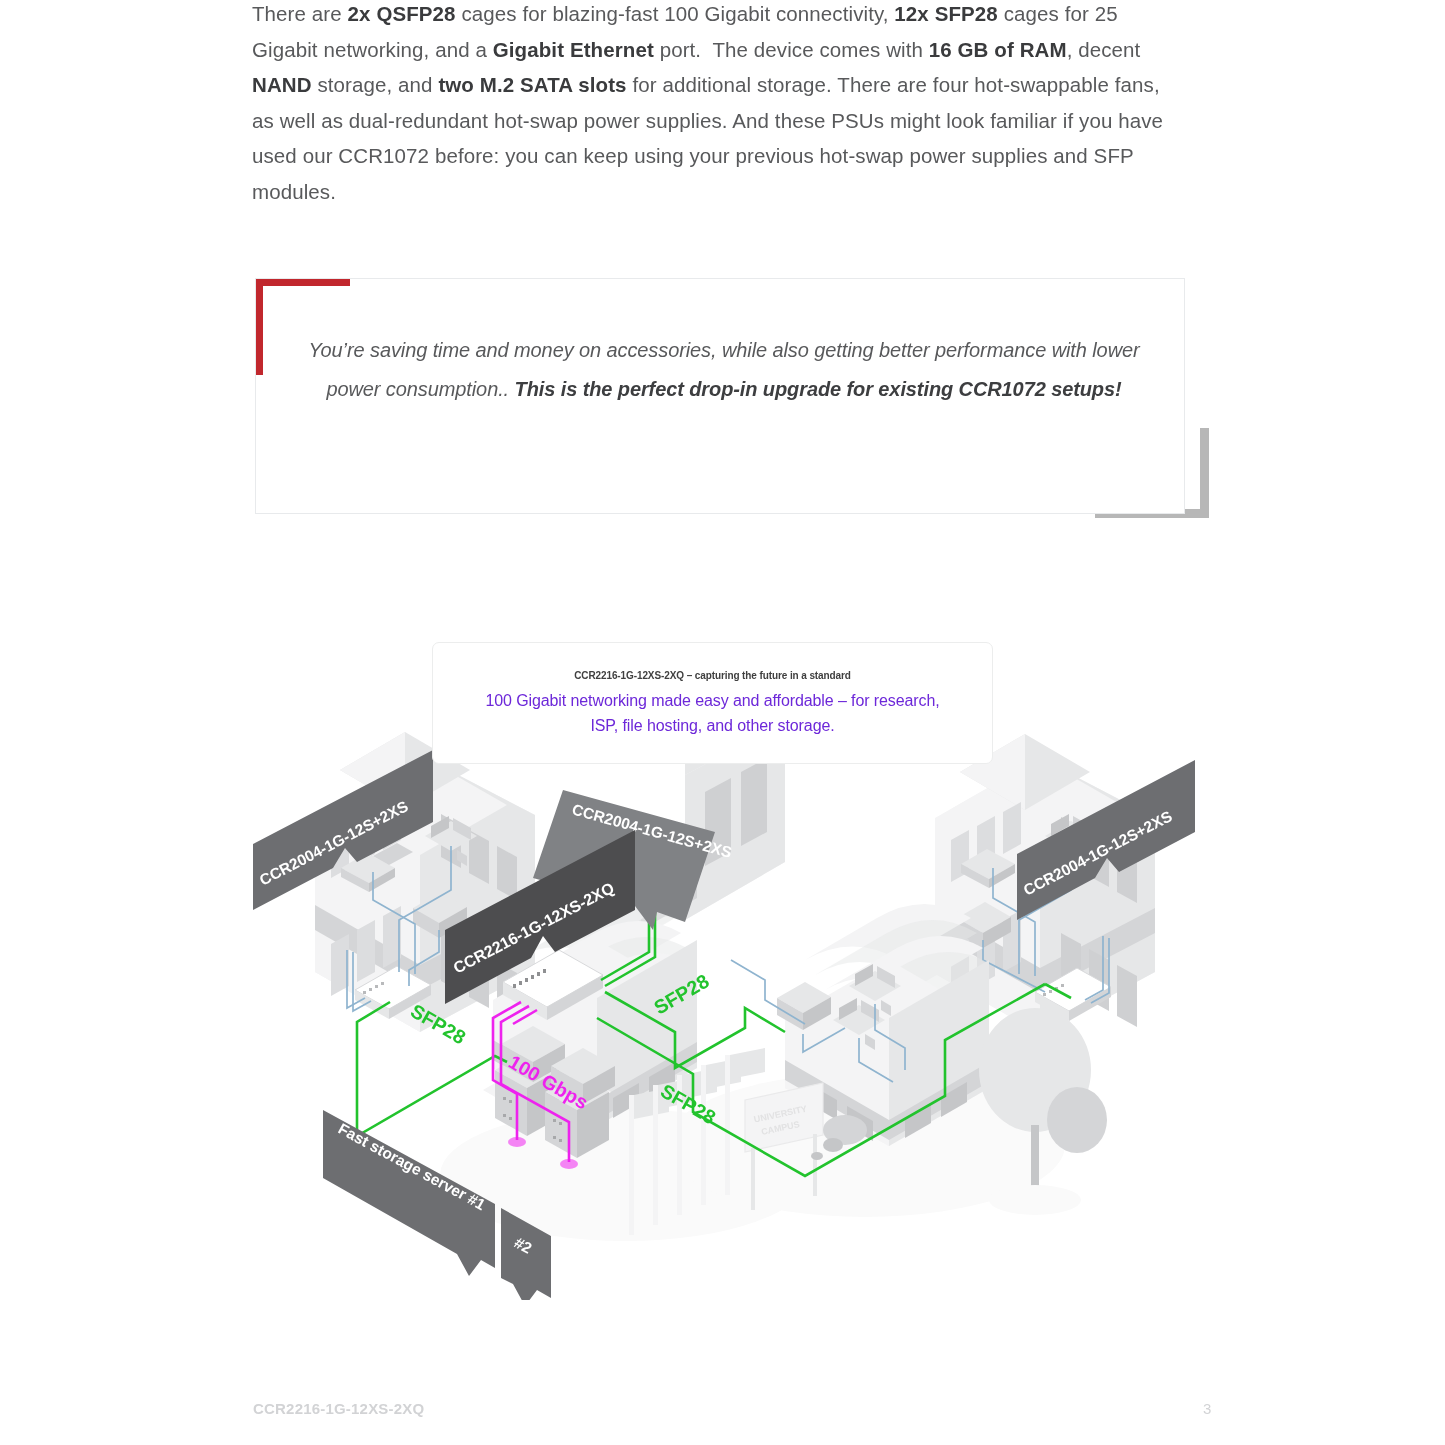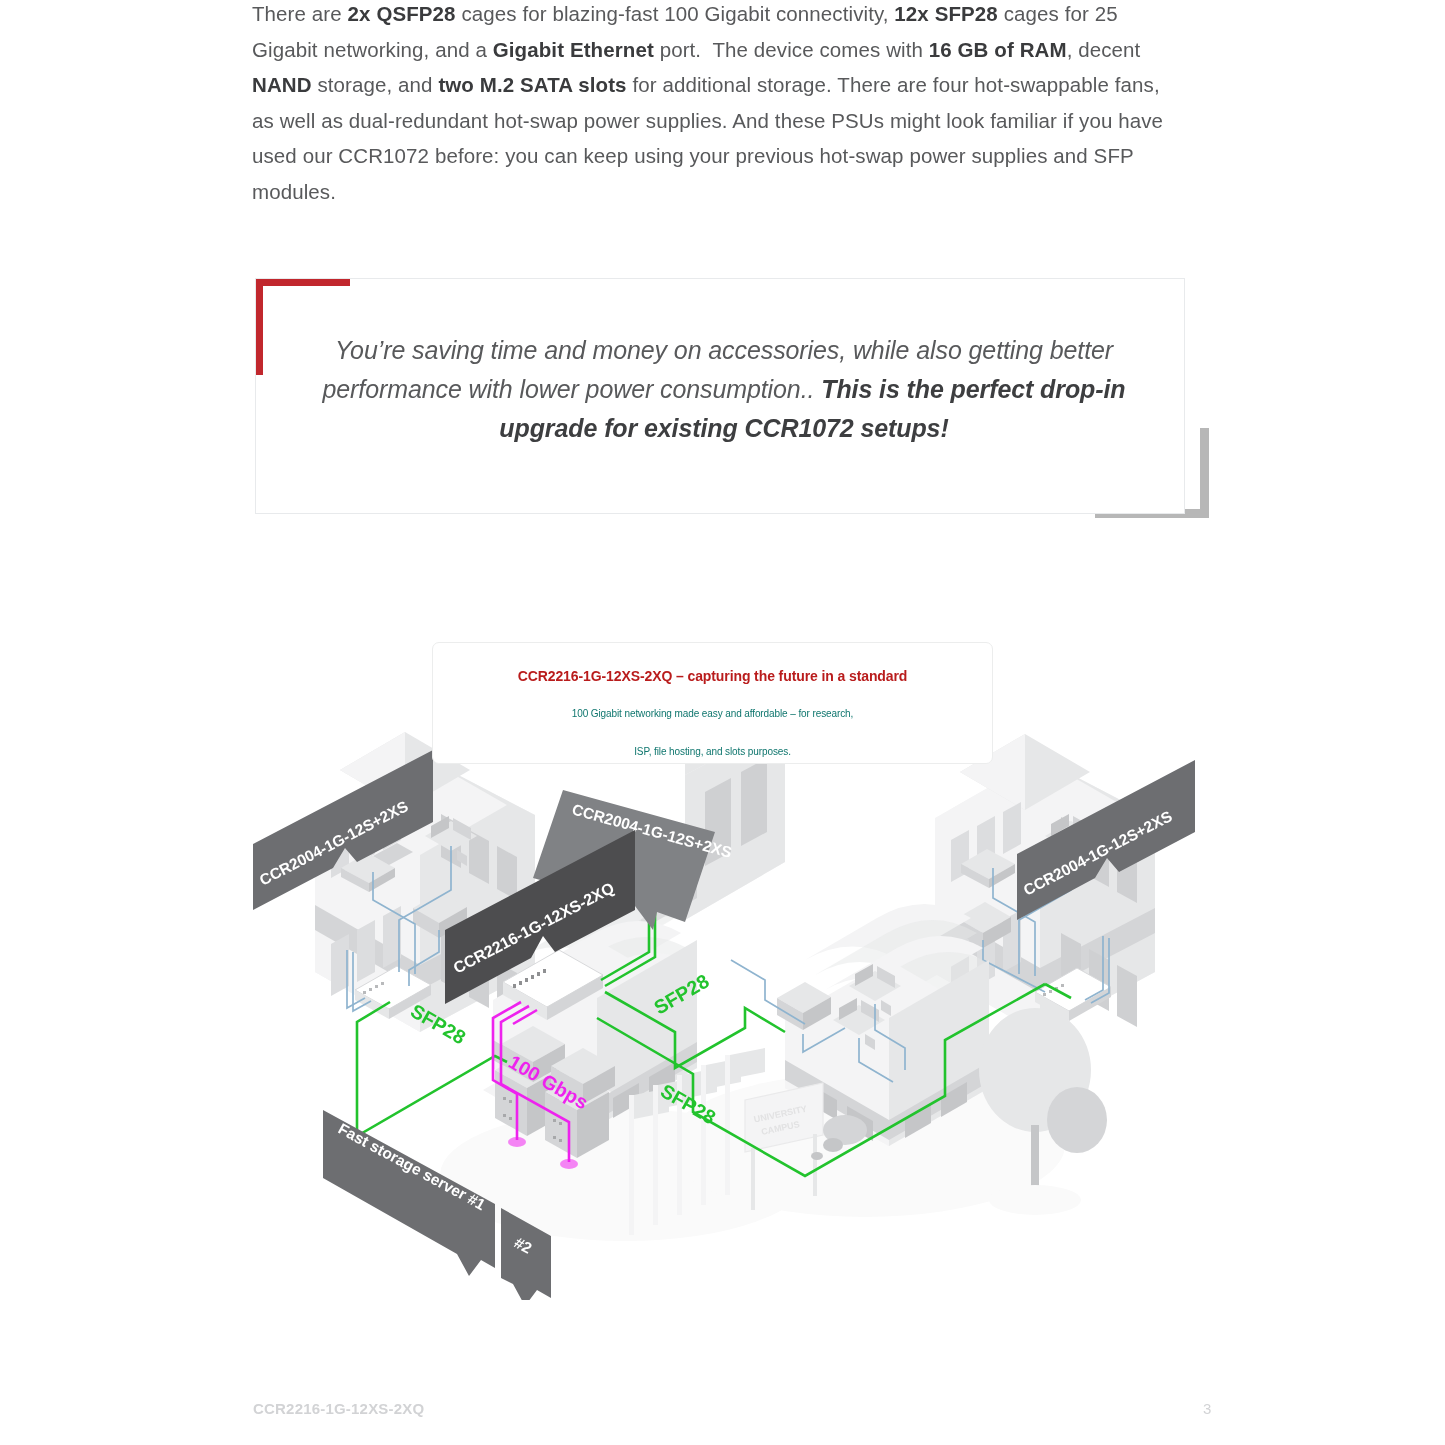--- a/index.html
+++ b/index.html
@@ -80,21 +80,21 @@
     width: 94px;
     height: 7px;
     background: #c1272d;
   }
   .quote-text {
     position: absolute;
     left: 48px;
     top: 52px;
     width: 840px;
     text-align: center;
-    font-size: 25px;
+    font-size: 20px;
     line-height: 39px;
     font-style: italic;
     color: #58595b;
     letter-spacing: -0.1px;
   }
   .quote-text b {
     color: #3d3e40;
     font-weight: bold;
   }
 
@@ -117,32 +117,32 @@
     height: 122px;
     background: #ffffff;
     border: 1px solid #eceded;
     border-radius: 7px;
     box-sizing: border-box;
     padding-top: 22px;
     text-align: center;
     z-index: 30;
   }
   .callout-title {
-    font-size: 14px;
+    font-size: 10px;
     line-height: 22px;
     font-weight: bold;
-    color: #b91c1c;
+    color: #404040;
     letter-spacing: -0.1px;
   }
   .callout-sub {
-    font-size: 10px;
+    font-size: 16px;
     line-height: 22px;
-    color: #0f766e;
+    color: #6d28d9;
     letter-spacing: -0.1px;
-    margin-top: 16px;
+    margin-top: 3px;
   }
 
   
   .footer-left {
     position: absolute;
     left: 253px;
     top: 1400px;
     font-size: 15px;
     letter-spacing: 0.2px;
     color: #d2d3d5;
@@ -571,17 +571,17 @@
     <path d="M256,608 L306,636 L306,698 L292,690 L280,706 L268,684 L256,678 Z" fill="#6d6e71"></path>
     <text class="tagtxt" font-size="15.5" x="268" y="646" transform="rotate(28.5 268 646)">#2</text>
   </g>
 
 </svg>
 </div>
 
 <div class="callout">
   <div class="callout-title">CCR2216-1G-12XS-2XQ – capturing the future in a standard</div>
   <div class="callout-sub">100 Gigabit networking made easy and affordable – for research,</div>
-  <div class="callout-sub">ISP, file hosting, and slots purposes.</div>
+  <div class="callout-sub">ISP, file hosting, and other storage.</div>
 </div>
 
 <div class="footer-left">CCR2216-1G-12XS-2XQ</div>
 <div class="footer-right">3</div>
 
 </body></html>

